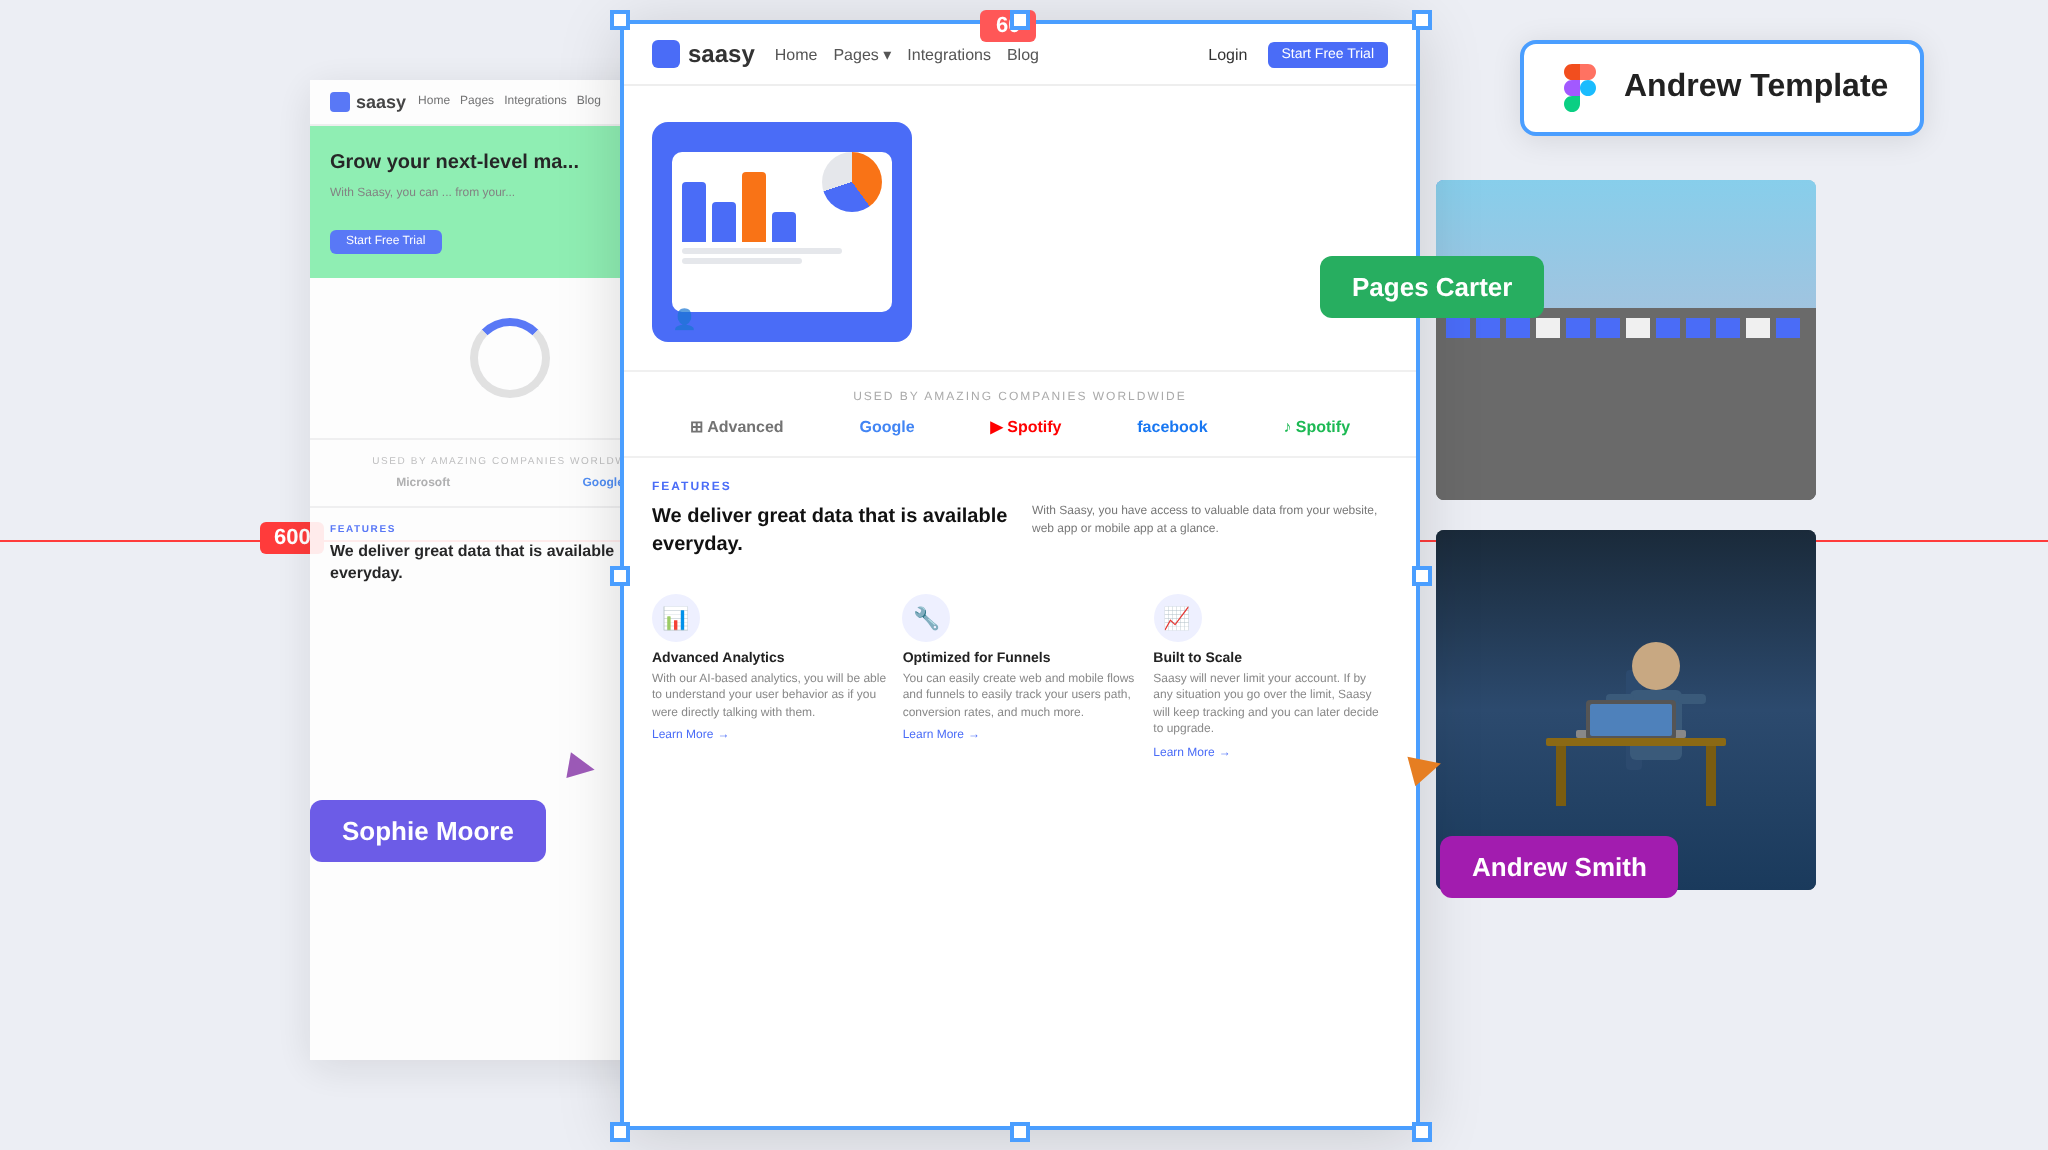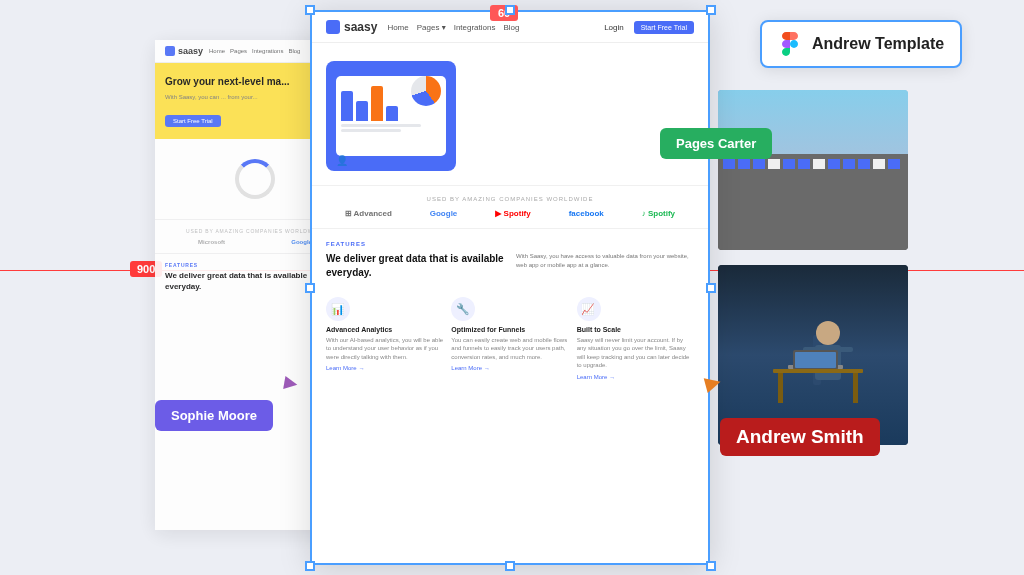--- a/index.html
+++ b/index.html
@@ -379,23 +379,23 @@
       border-radius: 6px;
       z-index: 50;
       white-space: nowrap;
     }
 
     
     .tooltip-andrew {
       position: absolute;
       top: 418px;
       left: 720px;
-      background: #b91c1c;
+      background: #a21caf;
       color: white;
-      font-size: 19px;
+      font-size: 13px;
       font-weight: 700;
       padding: 8px 16px;
       border-radius: 6px;
       z-index: 50;
       white-space: nowrap;
     }
 
     
     .figma-badge {
       position: absolute;
@@ -517,21 +517,21 @@
     }
     .mini-nav-links {
       display: flex;
       gap: 5px;
       font-size: 6px;
       color: #666;
       flex: 1;
     }
     .mini-hero {
       padding: 12px 10px;
-      background: #fde047;
+      background: #86efac;
     }
     .mini-hero-title {
       font-size: 10px;
       font-weight: 800;
       color: #111;
       line-height: 1.3;
       margin-bottom: 5px;
     }
     .mini-hero-desc {
       font-size: 6px;
@@ -611,21 +611,21 @@
       z-index: 25;
       transform: rotate(10deg);
     }
   </style>
 </head>
 <body>
 
 <div class="canvas-bg"></div>
 
 <div class="guide-line"></div>
-<div class="guide-badge">900</div>
+<div class="guide-badge">600</div>
 
 <div class="handle handle-tl"></div>
 <div class="handle handle-tr"></div>
 <div class="handle handle-bl"></div>
 <div class="handle handle-br"></div>
 <div class="handle handle-tm"></div>
 <div class="handle handle-bm"></div>
 <div class="handle handle-lm"></div>
 <div class="handle handle-rm"></div>
 

